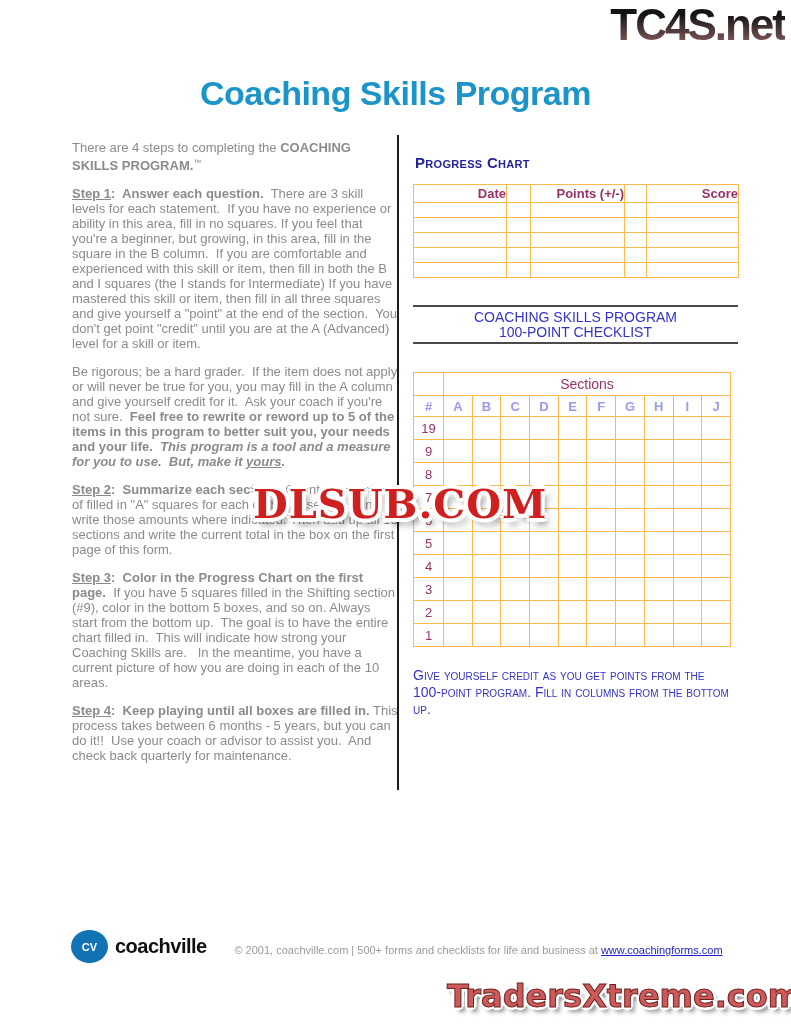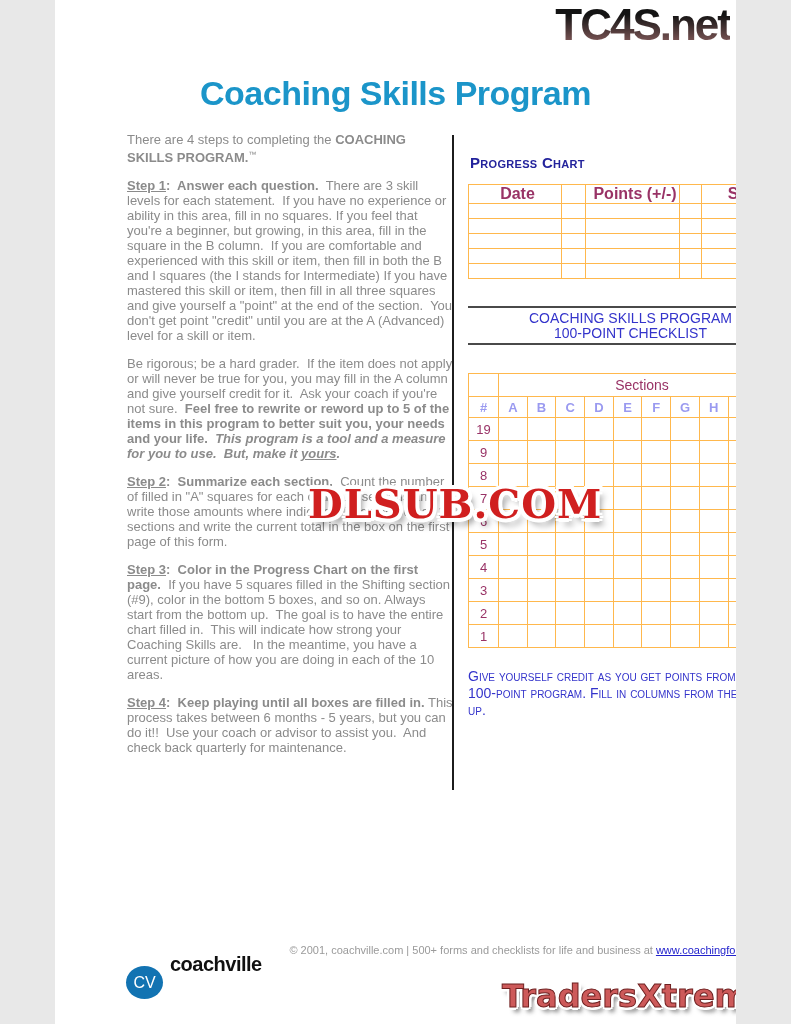--- a/index.html
+++ b/index.html
@@ -1,17 +1,17 @@
 <!DOCTYPE html>
 <html style="--title_blue: #1b95c9; --navy: #23239c; --royal: #3434cb; --maroon: #993366; --periwinkle: #9a9af0; --table_border: #ffb84d; --body_gray: #8b8b8b; --footer_gray: #9a9a9a; --link_blue: #2222cc; --watermark_red: #d01f1f; --traders_red: #cd5a5a; --coachville_blue: #1273b2; --divider: #1c1c1c; --heading_line: #4a4a4a;"><head>
 <meta charset="utf-8">
 <style>
   html,body{margin:0;padding:0;background:#e8e8e8;}
   .page{
-    position:relative;width:681px;height:1024px;margin:0 auto;background:#fff;
+    position:relative;width:791px;height:1024px;margin:0 auto;background:#fff;
     font-family:"Liberation Sans","DejaVu Sans",sans-serif;overflow:hidden;
   }
   
   .tc4s{
     position:absolute;top:0px;right:6px;
     font-size:44px;font-weight:bold;letter-spacing:-2px;color:#4a3434;
     font-family:"Liberation Sans",sans-serif;
   }
   @supports ((background-clip:text) or (-webkit-background-clip:text)){
     .tc4s{background:linear-gradient(180deg,#141414 30%,#9b6a6a 100%);
@@ -42,37 +42,37 @@
   .title{
     position:absolute;top:74px;left:0;width:100%;text-align:center;
     font-size:34px;font-weight:bold;letter-spacing:-.5px;
     color:var(--title_blue,#1b95c9);
   }
   
   .left-col{
     position:absolute;left:72px;top:131px;width:327px;
     font-size:13px;line-height:15px;color:var(--body_gray,#8b8b8b);
   }
-  .left-col p{margin:1px 0 13px 0;white-space:pre-wrap;}
+  .left-col p{margin:9px 0 13px 0;white-space:pre-wrap;}
   .left-col b{font-weight:bold;}
   .u{text-decoration:underline;}
   .i{font-style:italic;}
   sup.tm{font-size:8px;font-weight:normal;vertical-align:super;}
   
   .v-divider{position:absolute;left:397px;top:135px;width:2px;height:655px;background:var(--divider,#1c1c1c);}
   
   .right-col{position:absolute;left:413px;top:137px;width:325px;}
   .progress-heading{
     font-variant:small-caps;font-weight:bold;font-size:15px;letter-spacing:.3px;
     color:var(--navy,#23239c);margin:18px 0 0 2px;line-height:16px;
   }
   table.grid{border-collapse:collapse;table-layout:fixed;}
   table.grid th,table.grid td{border:1px solid var(--table_border,#ffb84d);padding:0;}
   table.progress{width:325px;margin-top:13px;}
-  table.progress th{height:17px;font-size:16px;font-weight:bold;text-align:center;
+  table.progress th{height:17px;font-size:13px;font-weight:bold;text-align:right;
     padding-left:5px;color:var(--maroon,#993366);}
   table.progress td{height:14px;}
   .checklist-heading{
     margin-top:27px;border-top:2px solid var(--heading_line,#4a4a4a);
     border-bottom:2px solid var(--heading_line,#4a4a4a);
     padding:3px 0 2px 0;text-align:center;
     font-size:14px;line-height:15px;color:var(--royal,#3434cb);
   }
   table.sections{width:318px;margin-top:28px;}
   table.sections .sections-label{height:22px;font-size:14px;font-weight:normal;
@@ -82,21 +82,21 @@
   table.sections th.rn{height:22px;font-size:13px;font-weight:normal;text-align:center;
     color:var(--maroon,#993366);}
   .note{
     margin-top:20px;font-variant:small-caps;font-size:14px;line-height:17px;
     color:var(--royal,#3434cb);width:322px;
   }
   
   .footer-logo{position:absolute;left:71px;top:930px;display:flex;align-items:center;gap:7px;}
   .cv-ellipse{
     width:37px;height:33px;border-radius:50%;background:var(--coachville_blue,#1273b2);
-    color:#fff;font-weight:normal;font-size:16px;display:flex;align-items:center;justify-content:center;margin-top:36px;
+    color:#fff;font-weight:bold;font-size:11px;display:flex;align-items:center;justify-content:center;
   }
   .coachville{font-size:20px;font-weight:bold;letter-spacing:-.5px;color:#101010;}
   .copyright{
     position:absolute;left:200px;top:944px;width:557px;text-align:center;
     font-size:11px;color:var(--footer_gray,#9a9a9a);
   }
   .copyright a{color:var(--link_blue,#2222cc);text-decoration:underline;cursor:pointer;}
 </style>
 </head>
 <body>

